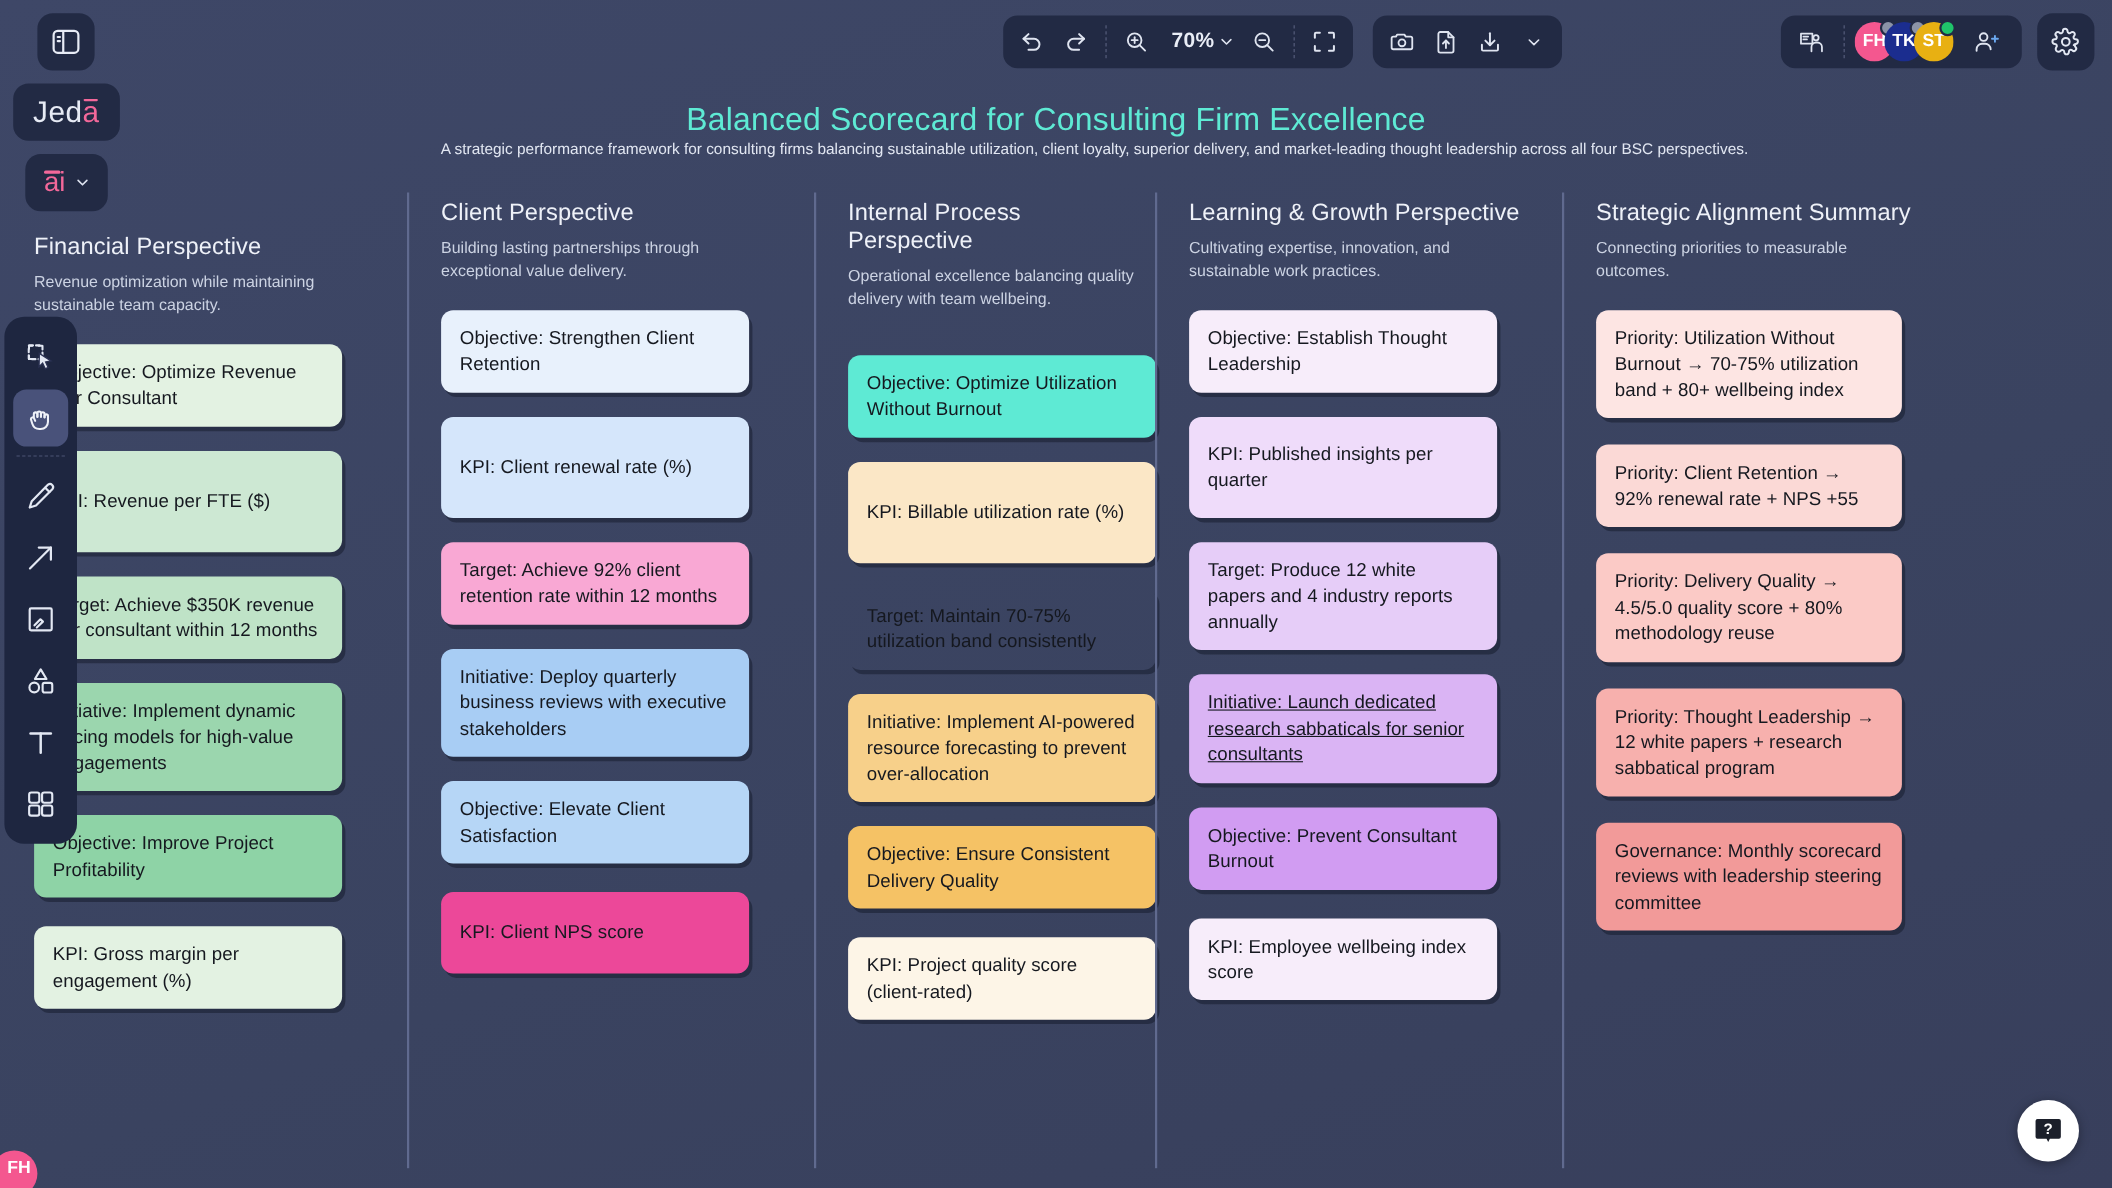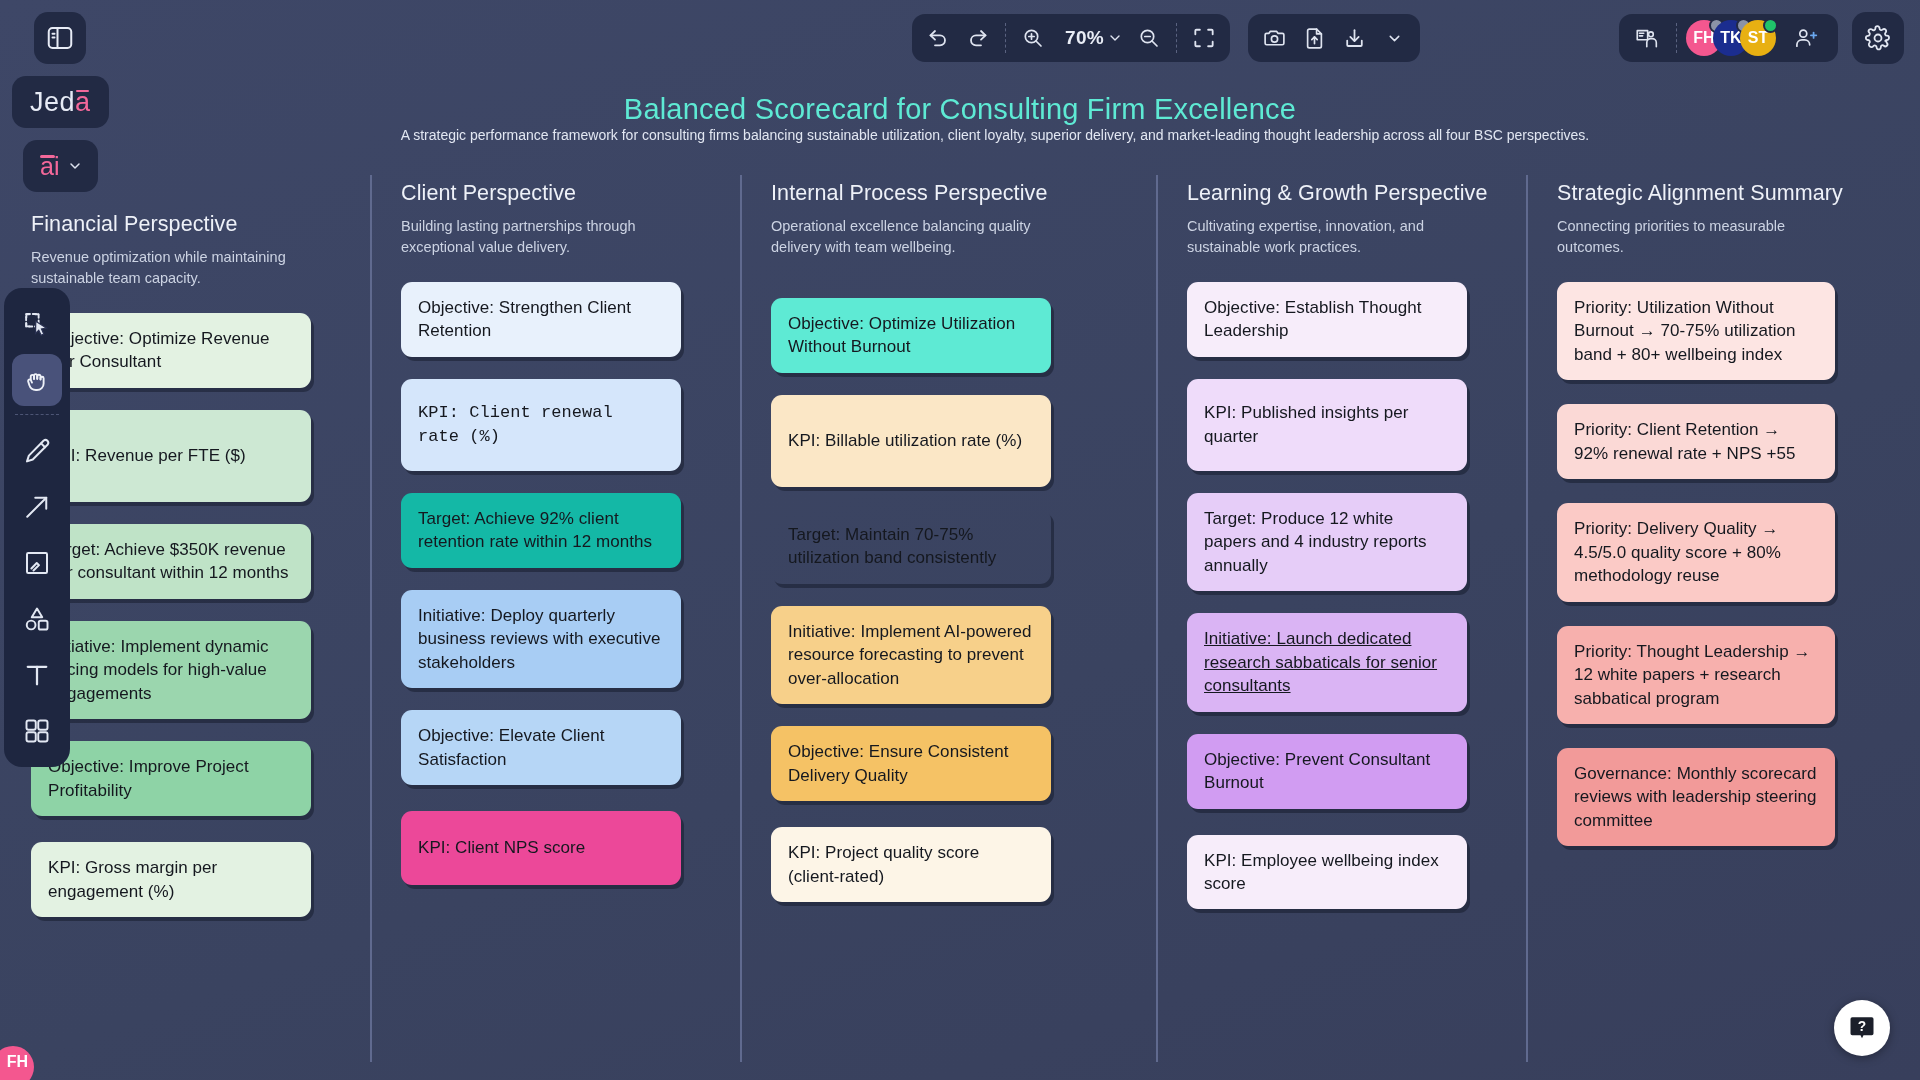--- a/index.html
+++ b/index.html
@@ -405,28 +405,28 @@
         </div>
       </div>
       <div class="col" style="width: 370px;">
         <div class="vline"></div>
         <div class="col-head">
           <div class="col-title">Client Perspective</div>
           <div class="col-desc">Building lasting partnerships through exceptional value delivery.</div>
         </div>
         <div class="cards">
           <div class="card" style="background: rgb(232, 241, 252); min-height: 74px; width: 280px; margin-top: 0px;">Objective: Strengthen Client Retention</div>
-          <div class="card" style="background: rgb(213, 230, 251); min-height: 92px; width: 280px; margin-top: 22px; font-family: Liberation Mono, monospace;">KPI: Client renewal rate (%)</div>
-          <div class="card" style="background: #14b8a6; min-height: 72px; width: 280px; margin-top: 22px;">Target: Achieve 92% client retention rate within 12 months</div>
+          <div class="card" style="background: rgb(213, 230, 251); min-height: 92px; width: 280px; margin-top: 22px;">KPI: Client renewal rate (%)</div>
+          <div class="card" style="background: #f9a8d4; min-height: 72px; width: 280px; margin-top: 22px;">Target: Achieve 92% client retention rate within 12 months</div>
           <div class="card" style="background: rgb(168, 205, 244); min-height: 92px; width: 280px; margin-top: 22px;">Initiative: Deploy quarterly business reviews with executive stakeholders</div>
           <div class="card" style="background: rgb(182, 214, 246); min-height: 72px; width: 280px; margin-top: 22px;">Objective: Elevate Client Satisfaction</div>
           <div class="card" style="background: #ec4899; min-height: 74px; width: 280px; margin-top: 26px;">KPI: Client NPS score</div>
         </div>
       </div>
-      <div class="col" style="width: 416px;">
+      <div class="col" style="width: 310px;">
         <div class="vline"></div>
         <div class="col-head">
           <div class="col-title">Internal Process Perspective</div>
           <div class="col-desc">Operational excellence balancing quality delivery with team wellbeing.</div>
         </div>
         <div class="cards">
           <div class="card" style="background: #5eead4; min-height: 74px; width: 280px; margin-top: 16px;">Objective: Optimize Utilization Without Burnout</div>
           <div class="card" style="background: rgb(251, 231, 198); min-height: 92px; width: 280px; margin-top: 22px;">KPI: Billable utilization rate (%)</div>
           <div class="card" style="min-height: 72px; width: 280px; margin-top: 22px;">Target: Maintain 70-75% utilization band consistently</div>
           <div class="card" style="background: rgb(247, 208, 138); min-height: 92px; width: 280px; margin-top: 22px;">Initiative: Implement AI-powered resource forecasting to prevent over-allocation</div>

